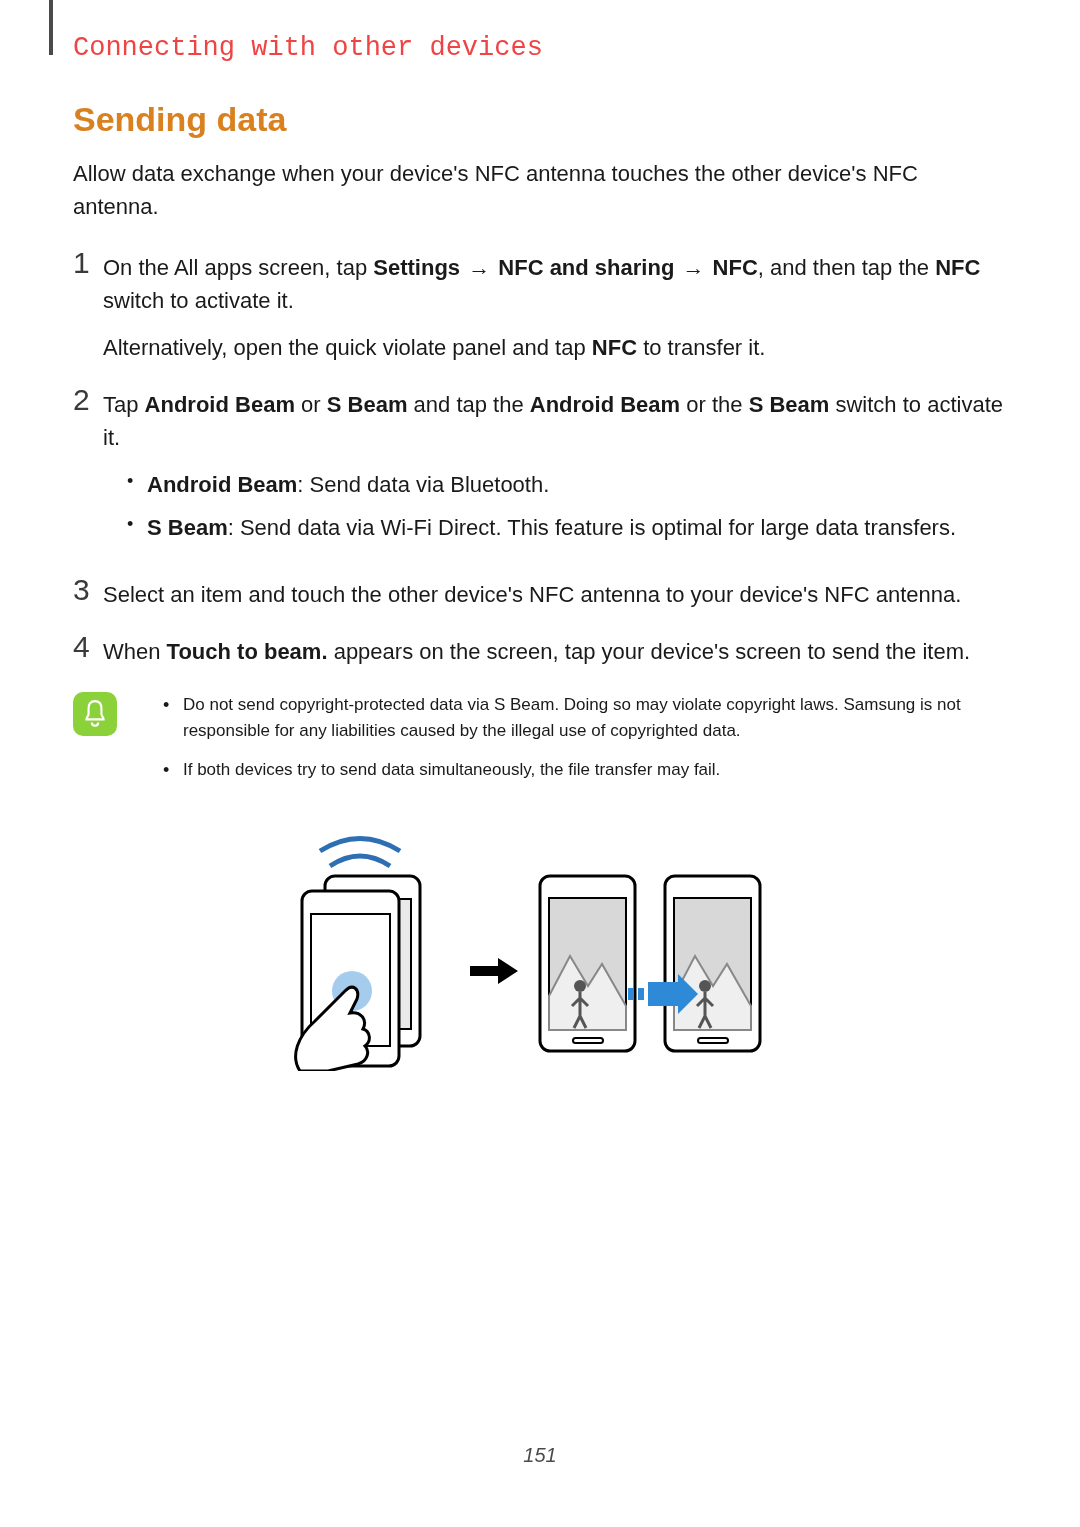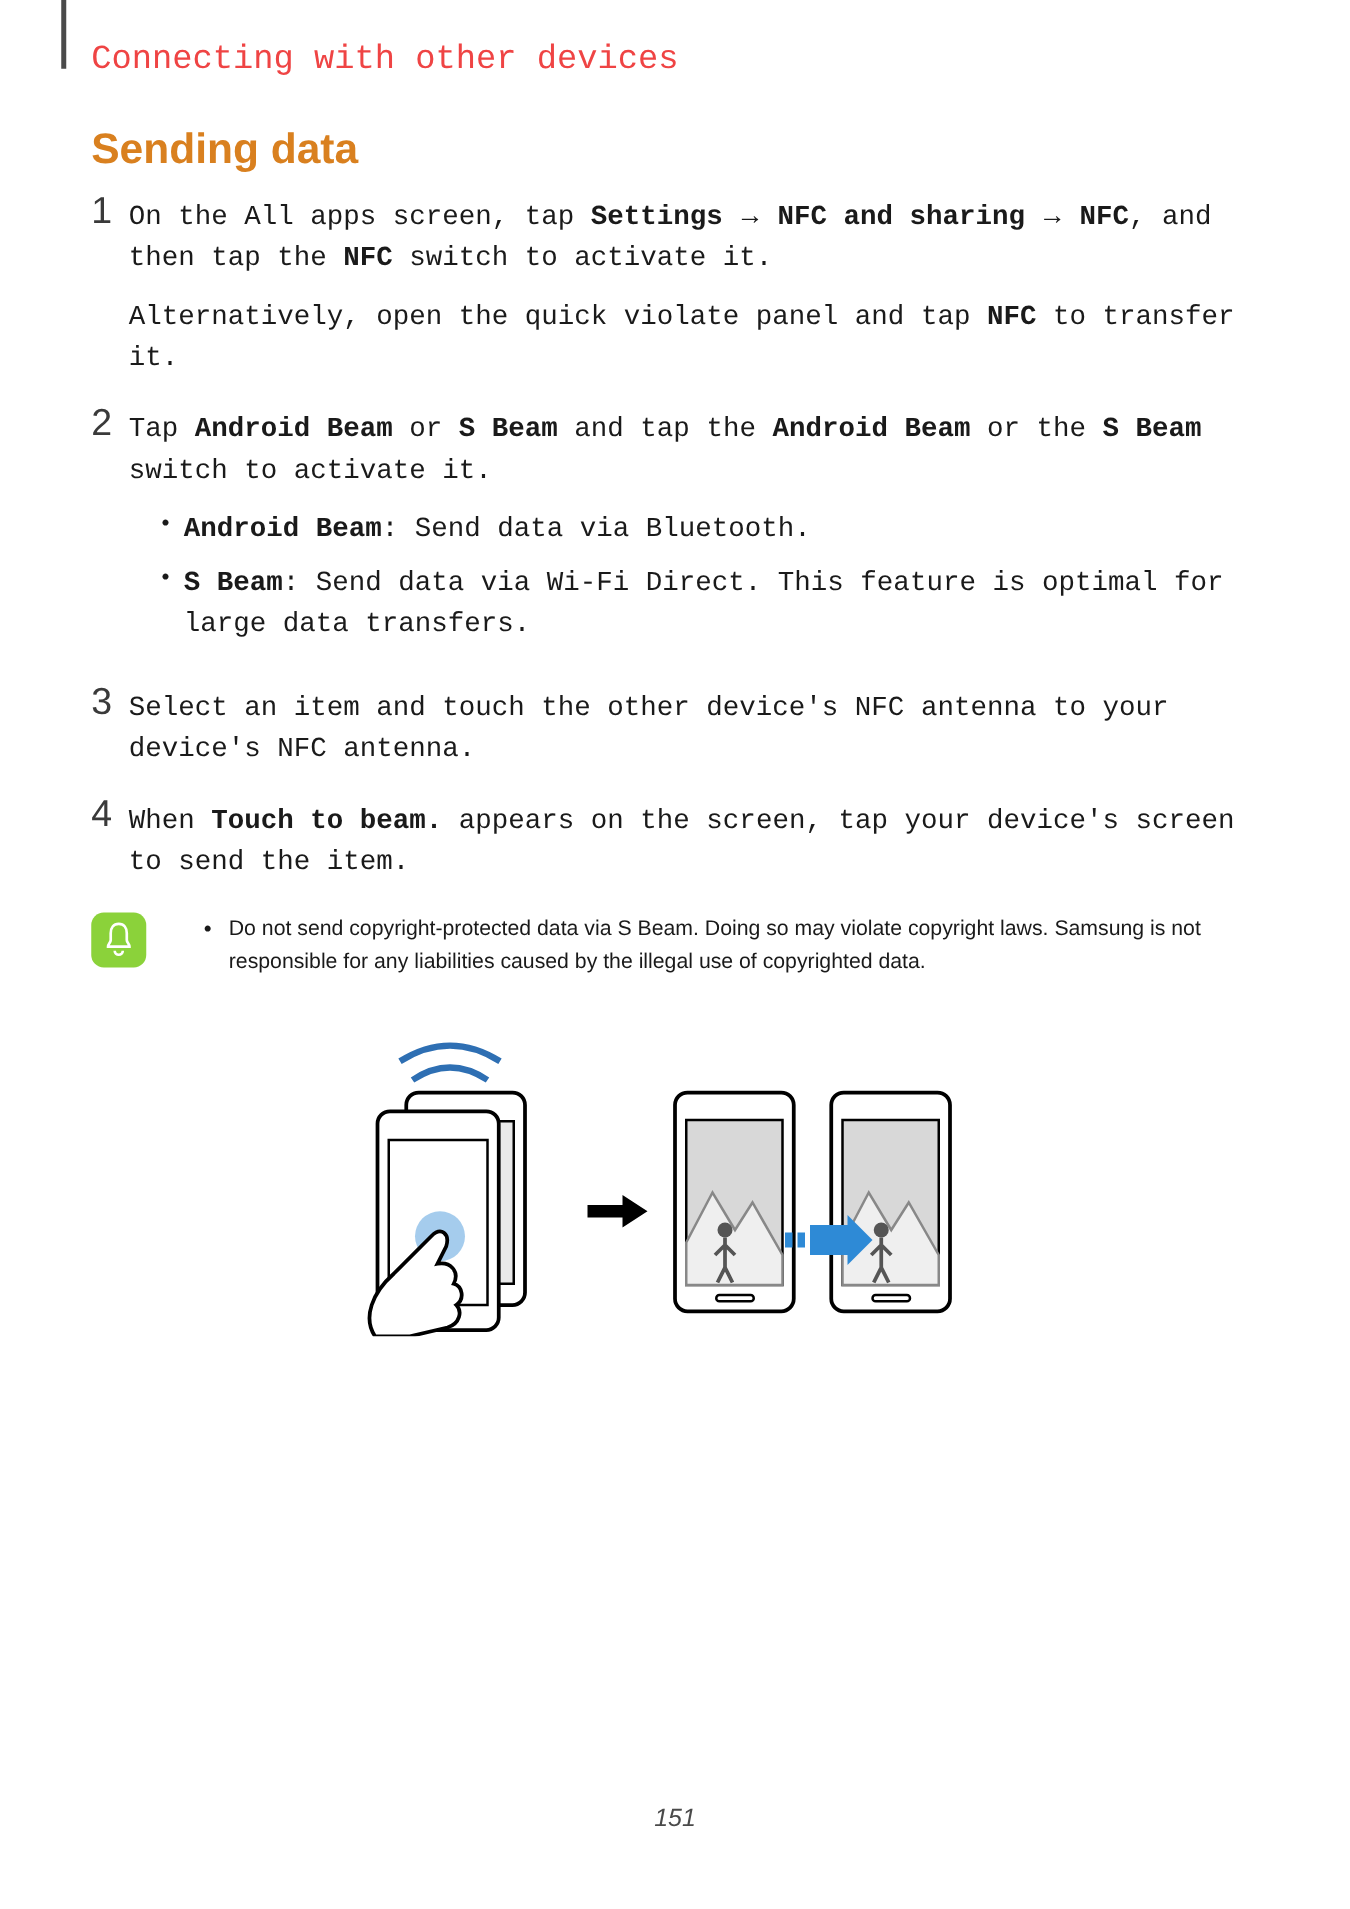--- a/index.html
+++ b/index.html
@@ -58,21 +58,20 @@
     font-weight: 400;
     line-height: 1;
     position: relative;
     top: -3px;
   }
   .step-body {
     flex: 1;
     font-size: 22px;
     line-height: 1.5;
     color: #1a1a1a;
-    font-family: Liberation Mono, monospace;
   }
   .step-body p { margin-bottom: 14px; }
   .step-body p:last-child { margin-bottom: 0; }
   .sub-list {
     list-style: none;
     margin-top: 12px;
     margin-left: 24px;
   }
   .sub-list li {
     position: relative;
@@ -147,20 +146,21 @@
   }
 </style>
 </head>
 <body>
 
 <div class="page-mark"></div>
 <div class="header-text">Connecting with other devices</div>
 
 <div class="content">
   <h2 class="section-title">Sending data</h2>
+  <p class="intro">Allow data exchange when your device's NFC antenna touches the other device's NFC antenna.</p>
 
   <div class="step">
     <div class="step-num">1</div>
     <div class="step-body">
       <p>
         <span>On the All apps screen, tap </span><span class="bold">Settings</span><span class="arrow-sep"> → </span><span class="bold">NFC and sharing</span><span class="arrow-sep"> → </span><span class="bold">NFC</span><span>, and then tap the </span><span class="bold">NFC</span><span> switch to activate it.</span>
       </p>
       <p>
         <span>Alternatively, open the quick violate panel and tap </span><span class="bold">NFC</span><span> to transfer it.</span>
       </p>
@@ -202,20 +202,21 @@
 
   <div class="note-block">
     <div class="note-icon">
       <svg viewBox="0 0 24 28" fill="none">
         <path d="M12 2 C8 2 6 5 6 9 L6 14 C6 16 4 17 4 19 L20 19 C20 17 18 16 18 14 L18 9 C18 5 16 2 12 2 Z" stroke="#fff" stroke-width="2" fill="none"></path>
         <path d="M9 22 C9 24 10.5 25 12 25 C13.5 25 15 24 15 22" stroke="#fff" stroke-width="2" fill="none"></path>
       </svg>
     </div>
     <ul class="note-list">
       <li>Do not send copyright-protected data via S Beam. Doing so may violate copyright laws. Samsung is not responsible for any liabilities caused by the illegal use of copyrighted data.</li>
+      <li>If both devices try to send data simultaneously, the file transfer may fail.</li>
     </ul>
   </div>
 
   <div class="illustration">
     <svg width="520" height="250" viewBox="0 0 520 250">
 
       <path d="M 40 30 Q 80 5 120 30" stroke="#2e6fb3" stroke-width="5" fill="none"></path>
       <path d="M 50 45 Q 80 25 110 45" stroke="#2e6fb3" stroke-width="5" fill="none"></path>
 
       <rect x="45" y="55" width="95" height="170" rx="10" fill="#fff" stroke="#000" stroke-width="3"></rect>

